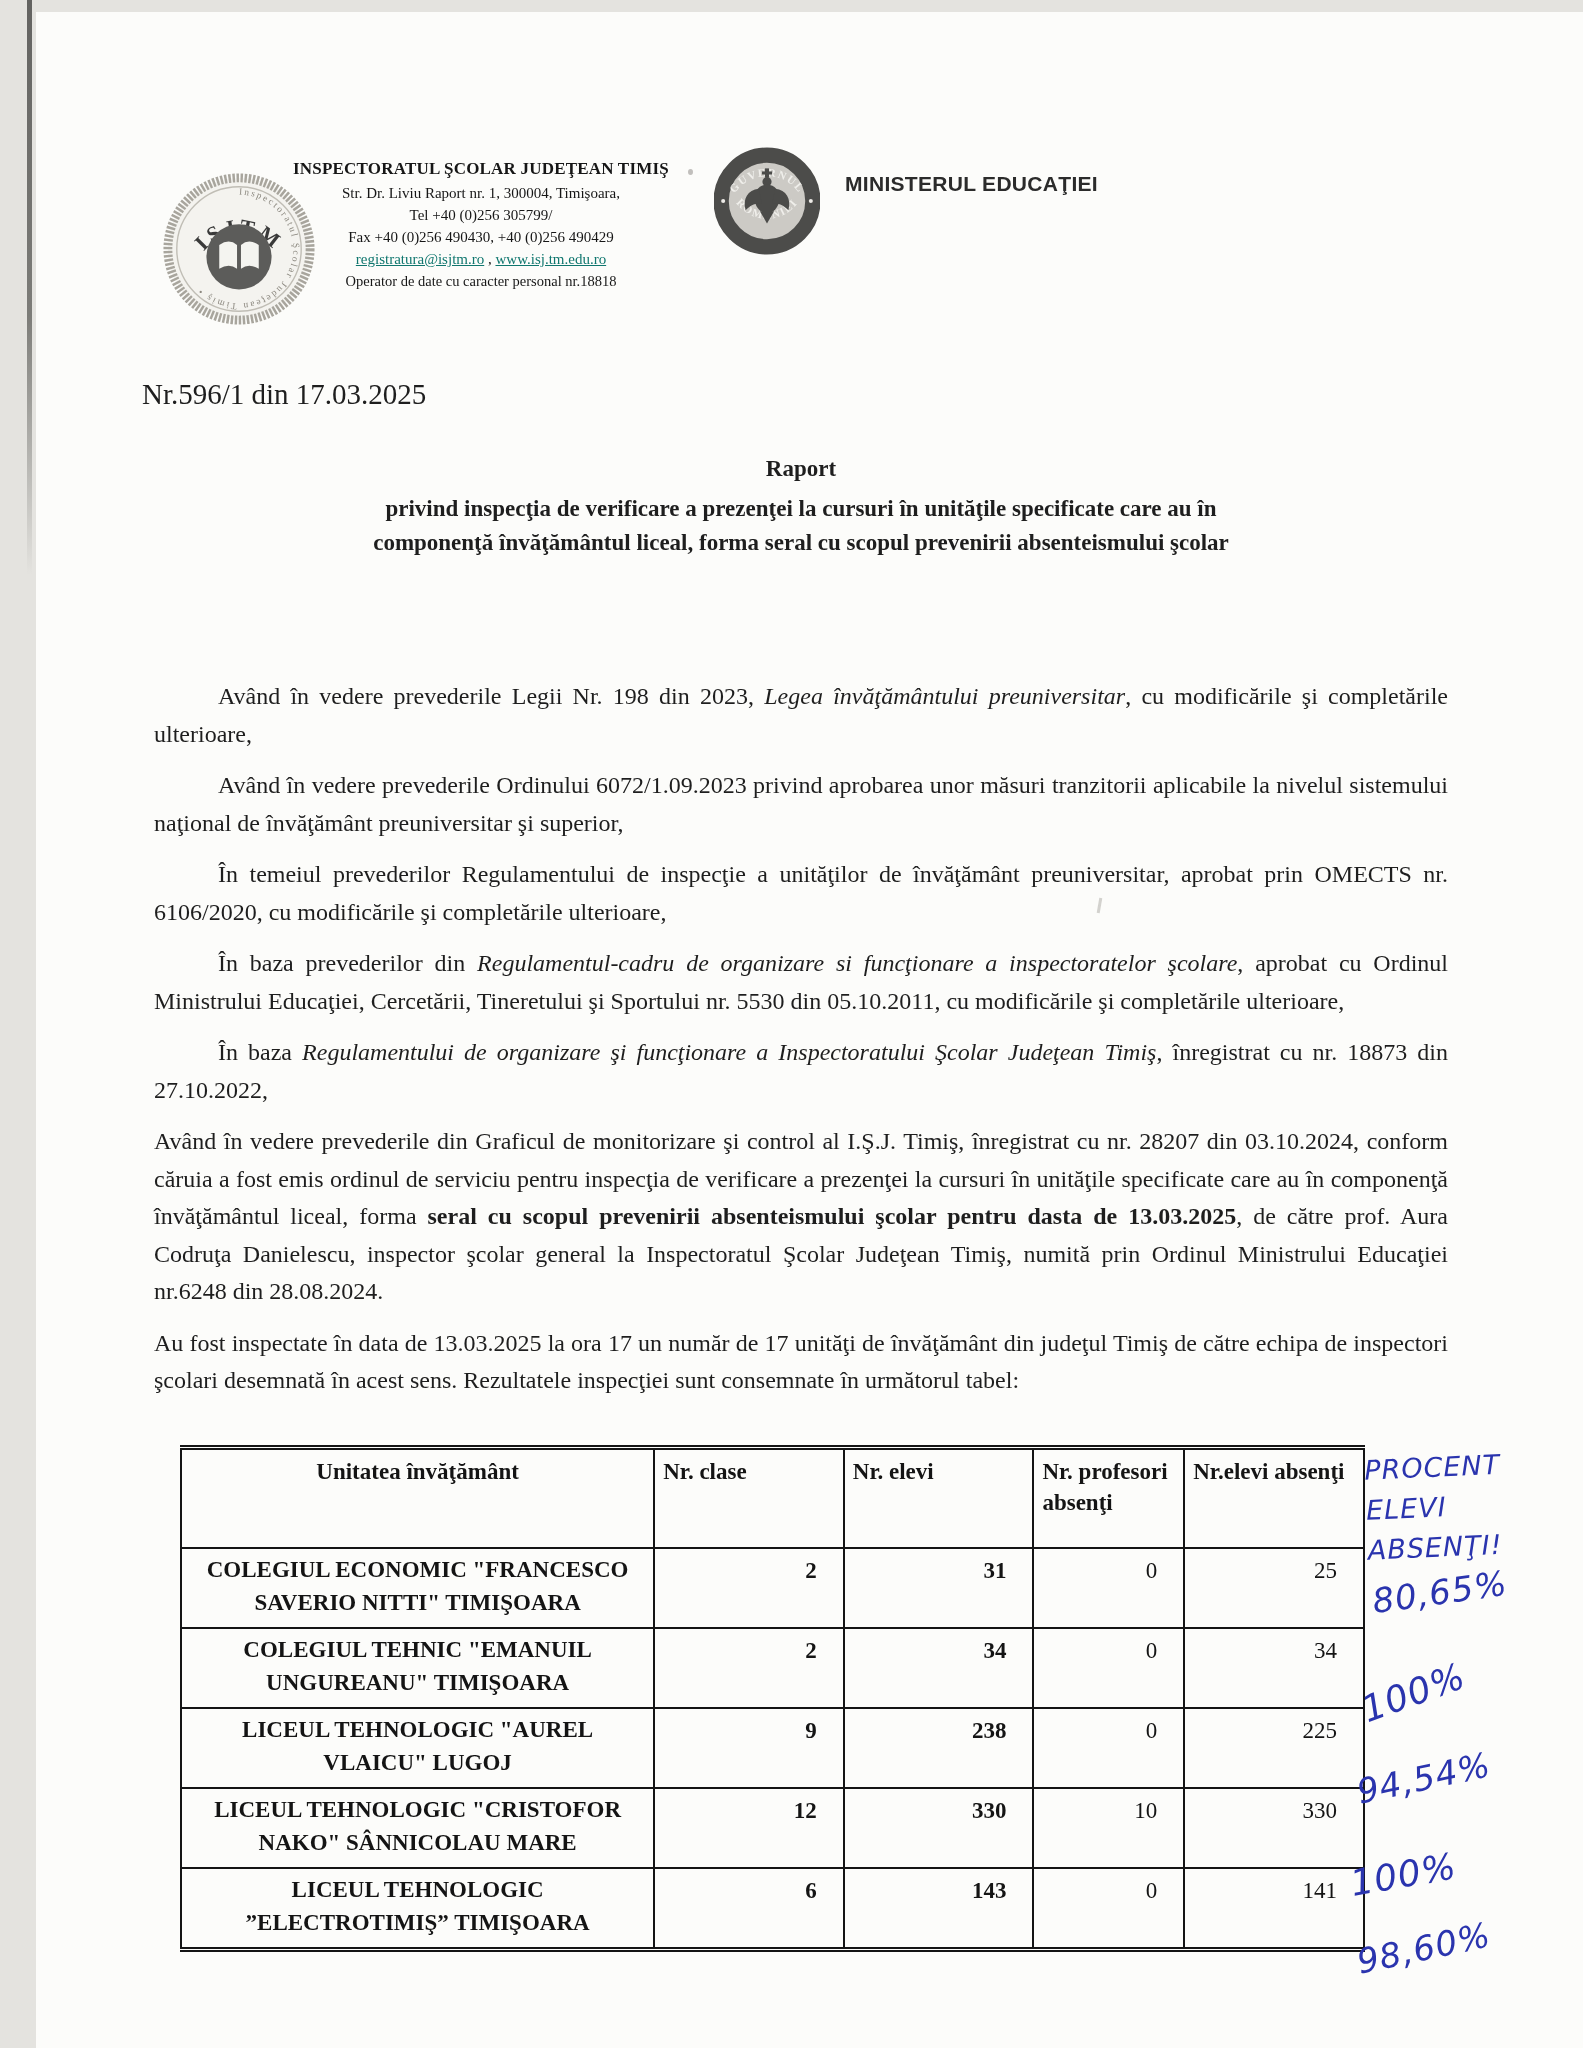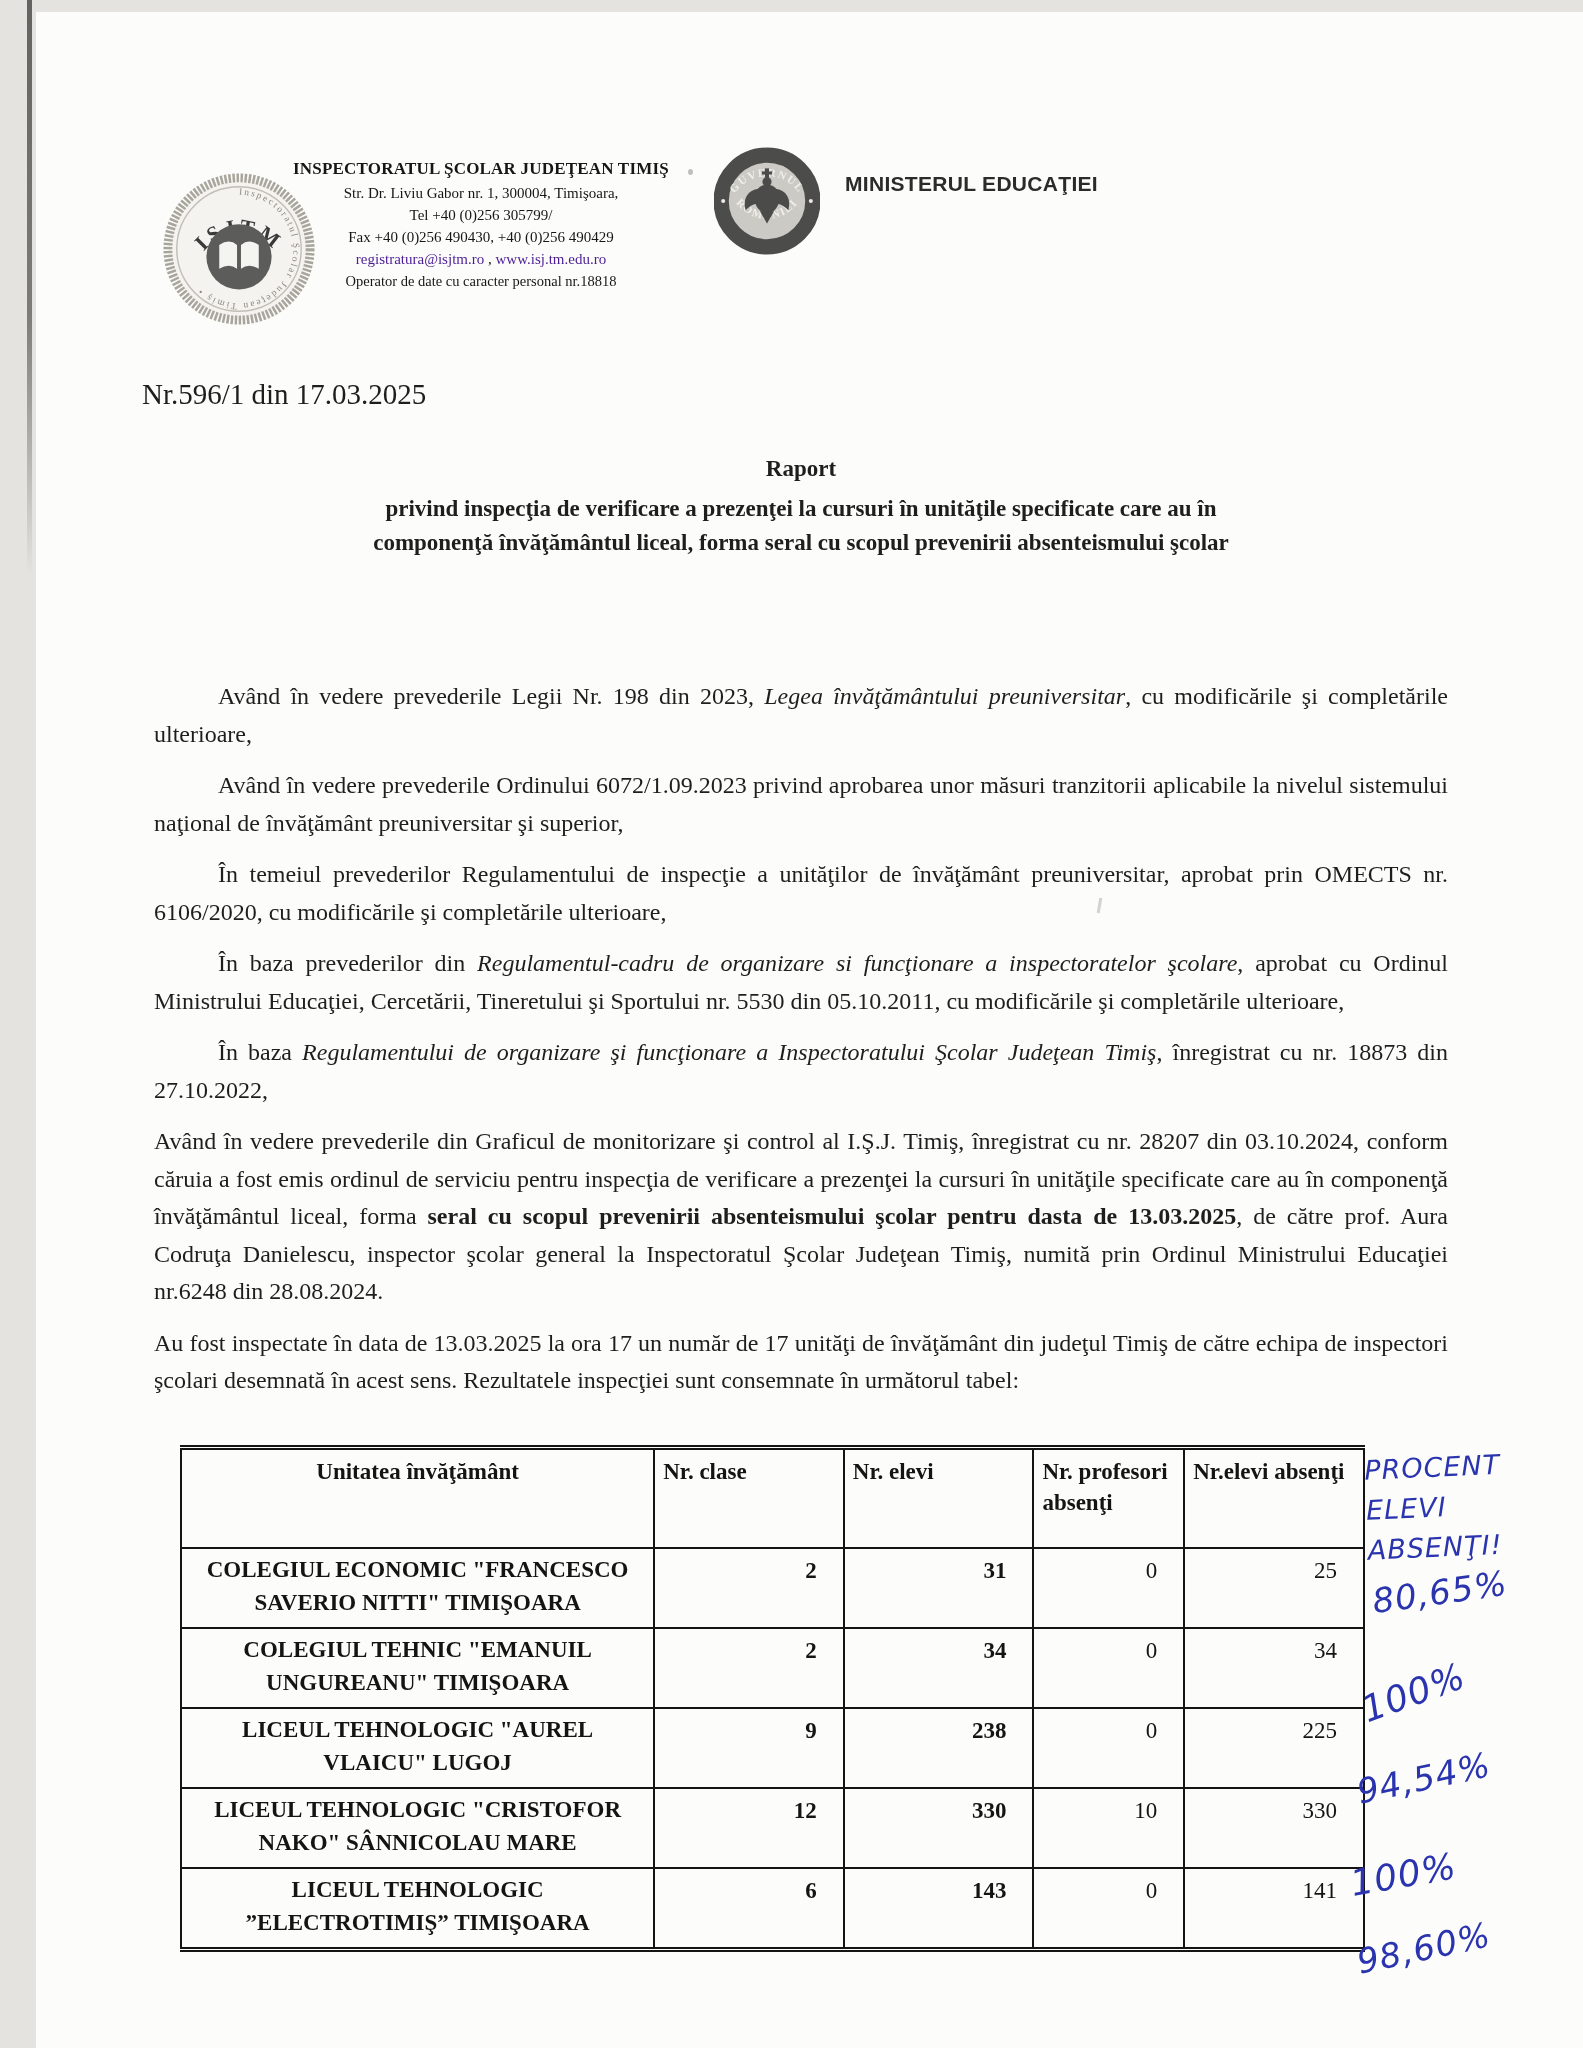--- a/index.html
+++ b/index.html
@@ -24,21 +24,21 @@
   .scan-dot-1 { position:absolute; left:688px; top:169px; width:5px; height:6px; background:#8f8d88; border-radius:50%; opacity:.55; }
   .scan-dot-2 { position:absolute; left:1098px; top:898px; width:3px; height:15px; background:#a9a7a2; transform:rotate(10deg); opacity:.5; }
 
   
   .seal-left { position:absolute; left:158px; top:168px; width:162px; height:158px; opacity:.88; }
   .header-center {
     position:absolute; left:293px; top:158px; width:376px;
     text-align:center; line-height:22px; font-size:15px; color:#161616;
   }
   .header-center .org-name { font-size:17px; font-weight:bold; letter-spacing:.2px; margin-bottom:2px; }
-  .header-center .links a, .header-center .links span.lnk { color:#4c1d95; }
+  .header-center .links a, .header-center .links span.lnk { color:#0f766e; text-decoration:underline; }
   .header-center .operator { font-size:14.5px; }
   .seal-right { position:absolute; left:714px; top:147px; width:106px; height:108px; opacity:.92; }
   .ministry {
     position:absolute; left:845px; top:172px;
     font-family:"Liberation Sans","DejaVu Sans",sans-serif;
     font-weight:bold; font-size:21px; letter-spacing:.3px; color:#2b2b2b;
   }
 
   .doc-number { position:absolute; left:142px; top:378px; font-size:29px; }
 
@@ -105,21 +105,21 @@
     </text>
     <circle cx="80" cy="90" r="33" fill="#474745"></circle>
     <path d="M60 78 q10 -7 18 0 v24 q-8 -6 -18 0 z" fill="#f4f3ef"></path>
     <path d="M100 78 q-10 -7 -18 0 v24 q8 -6 18 0 z" fill="#f4f3ef"></path>
     <rect x="79" y="77" width="2" height="25" fill="#474745"></rect>
   </svg>
 </div>
 
 <div class="header-center">
   <div class="org-name">INSPECTORATUL ŞCOLAR JUDEŢEAN TIMIŞ</div>
-  <div>Str. Dr. Liviu Gabor nr. 1, 300004, Timişoara,</div>
+  <div>Str. Dr. Liviu Raport nr. 1, 300004, Timişoara,</div>
   <div>Tel +40 (0)256 305799/</div>
   <div>Fax +40 (0)256 490430,  +40 (0)256 490429</div>
   <div class="links"><span class="lnk">registratura@isjtm.ro</span><span> , </span><span class="lnk">www.isj.tm.edu.ro</span></div>
   <div class="operator">Operator de date cu caracter personal nr.18818</div>
 </div>
 
 <div class="seal-right">
   <svg width="106" height="108" viewBox="0 0 104 104">
     <circle cx="52" cy="52" r="48" fill="#c8c6c1"></circle>
     <circle cx="52" cy="52" r="45" fill="none" stroke="#3e3e3c" stroke-width="15"></circle>

